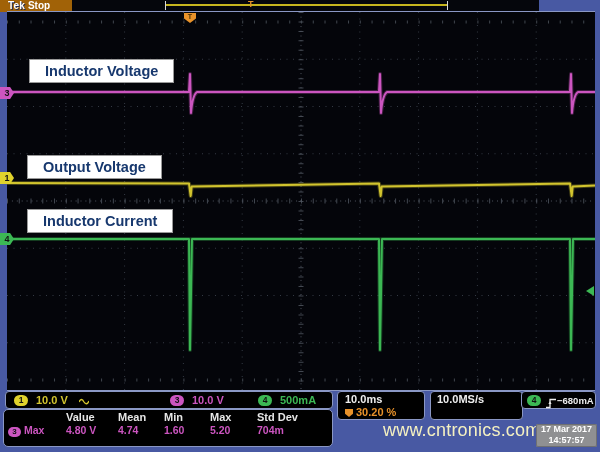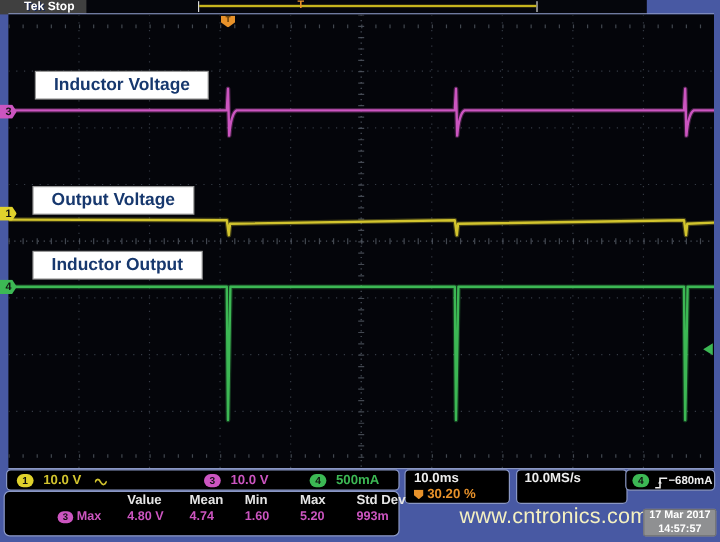--- a/index.html
+++ b/index.html
@@ -5,22 +5,22 @@
   html,body{margin:0;padding:0;}
   body{
     width:600px;height:452px;position:relative;overflow:hidden;
     background:#4859a3;
     font-family:"Liberation Sans", sans-serif;
     -webkit-font-smoothing:antialiased;
   }
   .abs{position:absolute;}
 
   
-  .tek-tab{left:0;top:0;width:72px;height:12px;background:#404040;color:#fff;
-    font-size:10px;font-weight:bold;line-height:12px;padding-left:20px;}
+  .tek-tab{left:0;top:0;width:72px;height:12px;background:#a16207;color:#fff;
+    font-size:10px;font-weight:bold;line-height:12px;padding-left:8px;}
   .tek-tab .brand{text-shadow:1px 1px 0 #1d2a55;letter-spacing:.2px;}
   .top-strip{left:72px;top:0;width:467px;height:12px;background:#05060c;border-bottom:1px solid #8a97c4;}
   .record-bracket{left:93px;top:1px;width:281px;height:9px;
     border-left:1px solid #d8d8d8;border-right:1px solid #d8d8d8;}
   .record-line{left:0;right:0;top:3px;height:2px;background:#c6b41e;}
   .bar-trig-t{left:82px;top:-2px;color:#e8922a;font-size:9px;font-weight:bold;}
 
   
   .screen-topline{left:7px;top:11px;width:588px;height:1px;background:#8a97c4;}
   .screen{left:7px;top:12px;width:588px;height:378px;background:#04050a;}
@@ -65,21 +65,21 @@
     clip-path:polygon(0 0,100% 0,100% 60%,50% 100%,0 60%);margin-right:3px;vertical-align:-1px;}
 
   .trig-box{left:521px;top:391px;width:75px;height:18px;}
   .trig-box .oval{position:absolute;left:5px;top:3px;}
   .edge-icon{position:absolute;left:23px;top:3px;}
   .trig-lvl{position:absolute;left:35px;top:3px;font-size:9.5px;font-weight:bold;color:#eee;white-space:nowrap;}
 
   
   .meas-table{left:3px;top:409px;width:330px;height:38px;border-radius:5px;padding:1px 0 0 4px;}
   .mrow{display:grid;grid-template-columns:58px 52px 46px 46px 47px 61px;height:12px;
-    font-size:10.5px;font-weight:bold;line-height:12px;margin-left:40px;}
+    font-size:10.5px;font-weight:bold;line-height:12px;}
   .mrow.hdr{color:#e6e6e6;font-size:11px;}
   .mrow .oval{width:13px;height:10px;line-height:10px;border-radius:6px;font-size:8px;margin-right:3px;}
   .mcell{white-space:nowrap;overflow:visible;}
 
   
   .watermark{left:383px;top:420px;font-size:18px;color:#fef9c3;opacity:.95;z-index:1;letter-spacing:.2px;}
   .datetime-box{left:536px;top:424px;width:61px;height:23px;background:#8f9092;border-radius:2px;
     color:#fff;font-size:9px;font-weight:bold;text-align:center;line-height:11px;z-index:2;
     box-shadow:inset 0 0 0 1px #6f7072;}
 </style>
@@ -132,21 +132,21 @@
 
 <div class="abs trig-pos-marker">T</div>
 <div class="abs trig-level-arrow"></div>
 
 <div class="abs ch-marker m3">3</div>
 <div class="abs ch-marker m1">1</div>
 <div class="abs ch-marker m4">4</div>
 
 <div class="abs wave-label lbl1">Inductor Voltage</div>
 <div class="abs wave-label lbl2">Output Voltage</div>
-<div class="abs wave-label lbl3">Inductor Output</div>
+<div class="abs wave-label lbl3">Inductor Current</div>
 
 <div class="abs box readout-box">
   <span class="ro" style="left:8px">
     <span class="oval y">1</span>
   </span>
   <span class="ro c-y" style="left:30px">10.0 V</span>
   <span class="ro" style="left:73px;top:4px">
     <svg width="10" height="10">
         <path d="M0,6 Q2.5,1 5,6 Q7.5,10 10,5" stroke="#d2c42e" stroke-width="1.4" fill="none"></path>
       </svg>
@@ -188,21 +188,21 @@
       <div class="mcell">Max</div>
       <div class="mcell">Std Dev</div>
     </div>
   <div id="meas-rows">
       <div class="mrow" style="color: rgb(204, 85, 192); margin-top: 1px;">
         <div class="mcell"><span class="oval m">3</span><span>Max</span></div>
         <div class="mcell">4.80 V</div>
         <div class="mcell">4.74</div>
         <div class="mcell">1.60</div>
         <div class="mcell">5.20</div>
-        <div class="mcell">993m</div>
+        <div class="mcell">704m</div>
       </div>
     </div>
 </div>
 
 <div class="abs watermark">www.cntronics.com</div>
 <div class="abs datetime-box">
   <div>17 Mar 2017</div>
   <div>14:57:57</div>
 </div>
 

